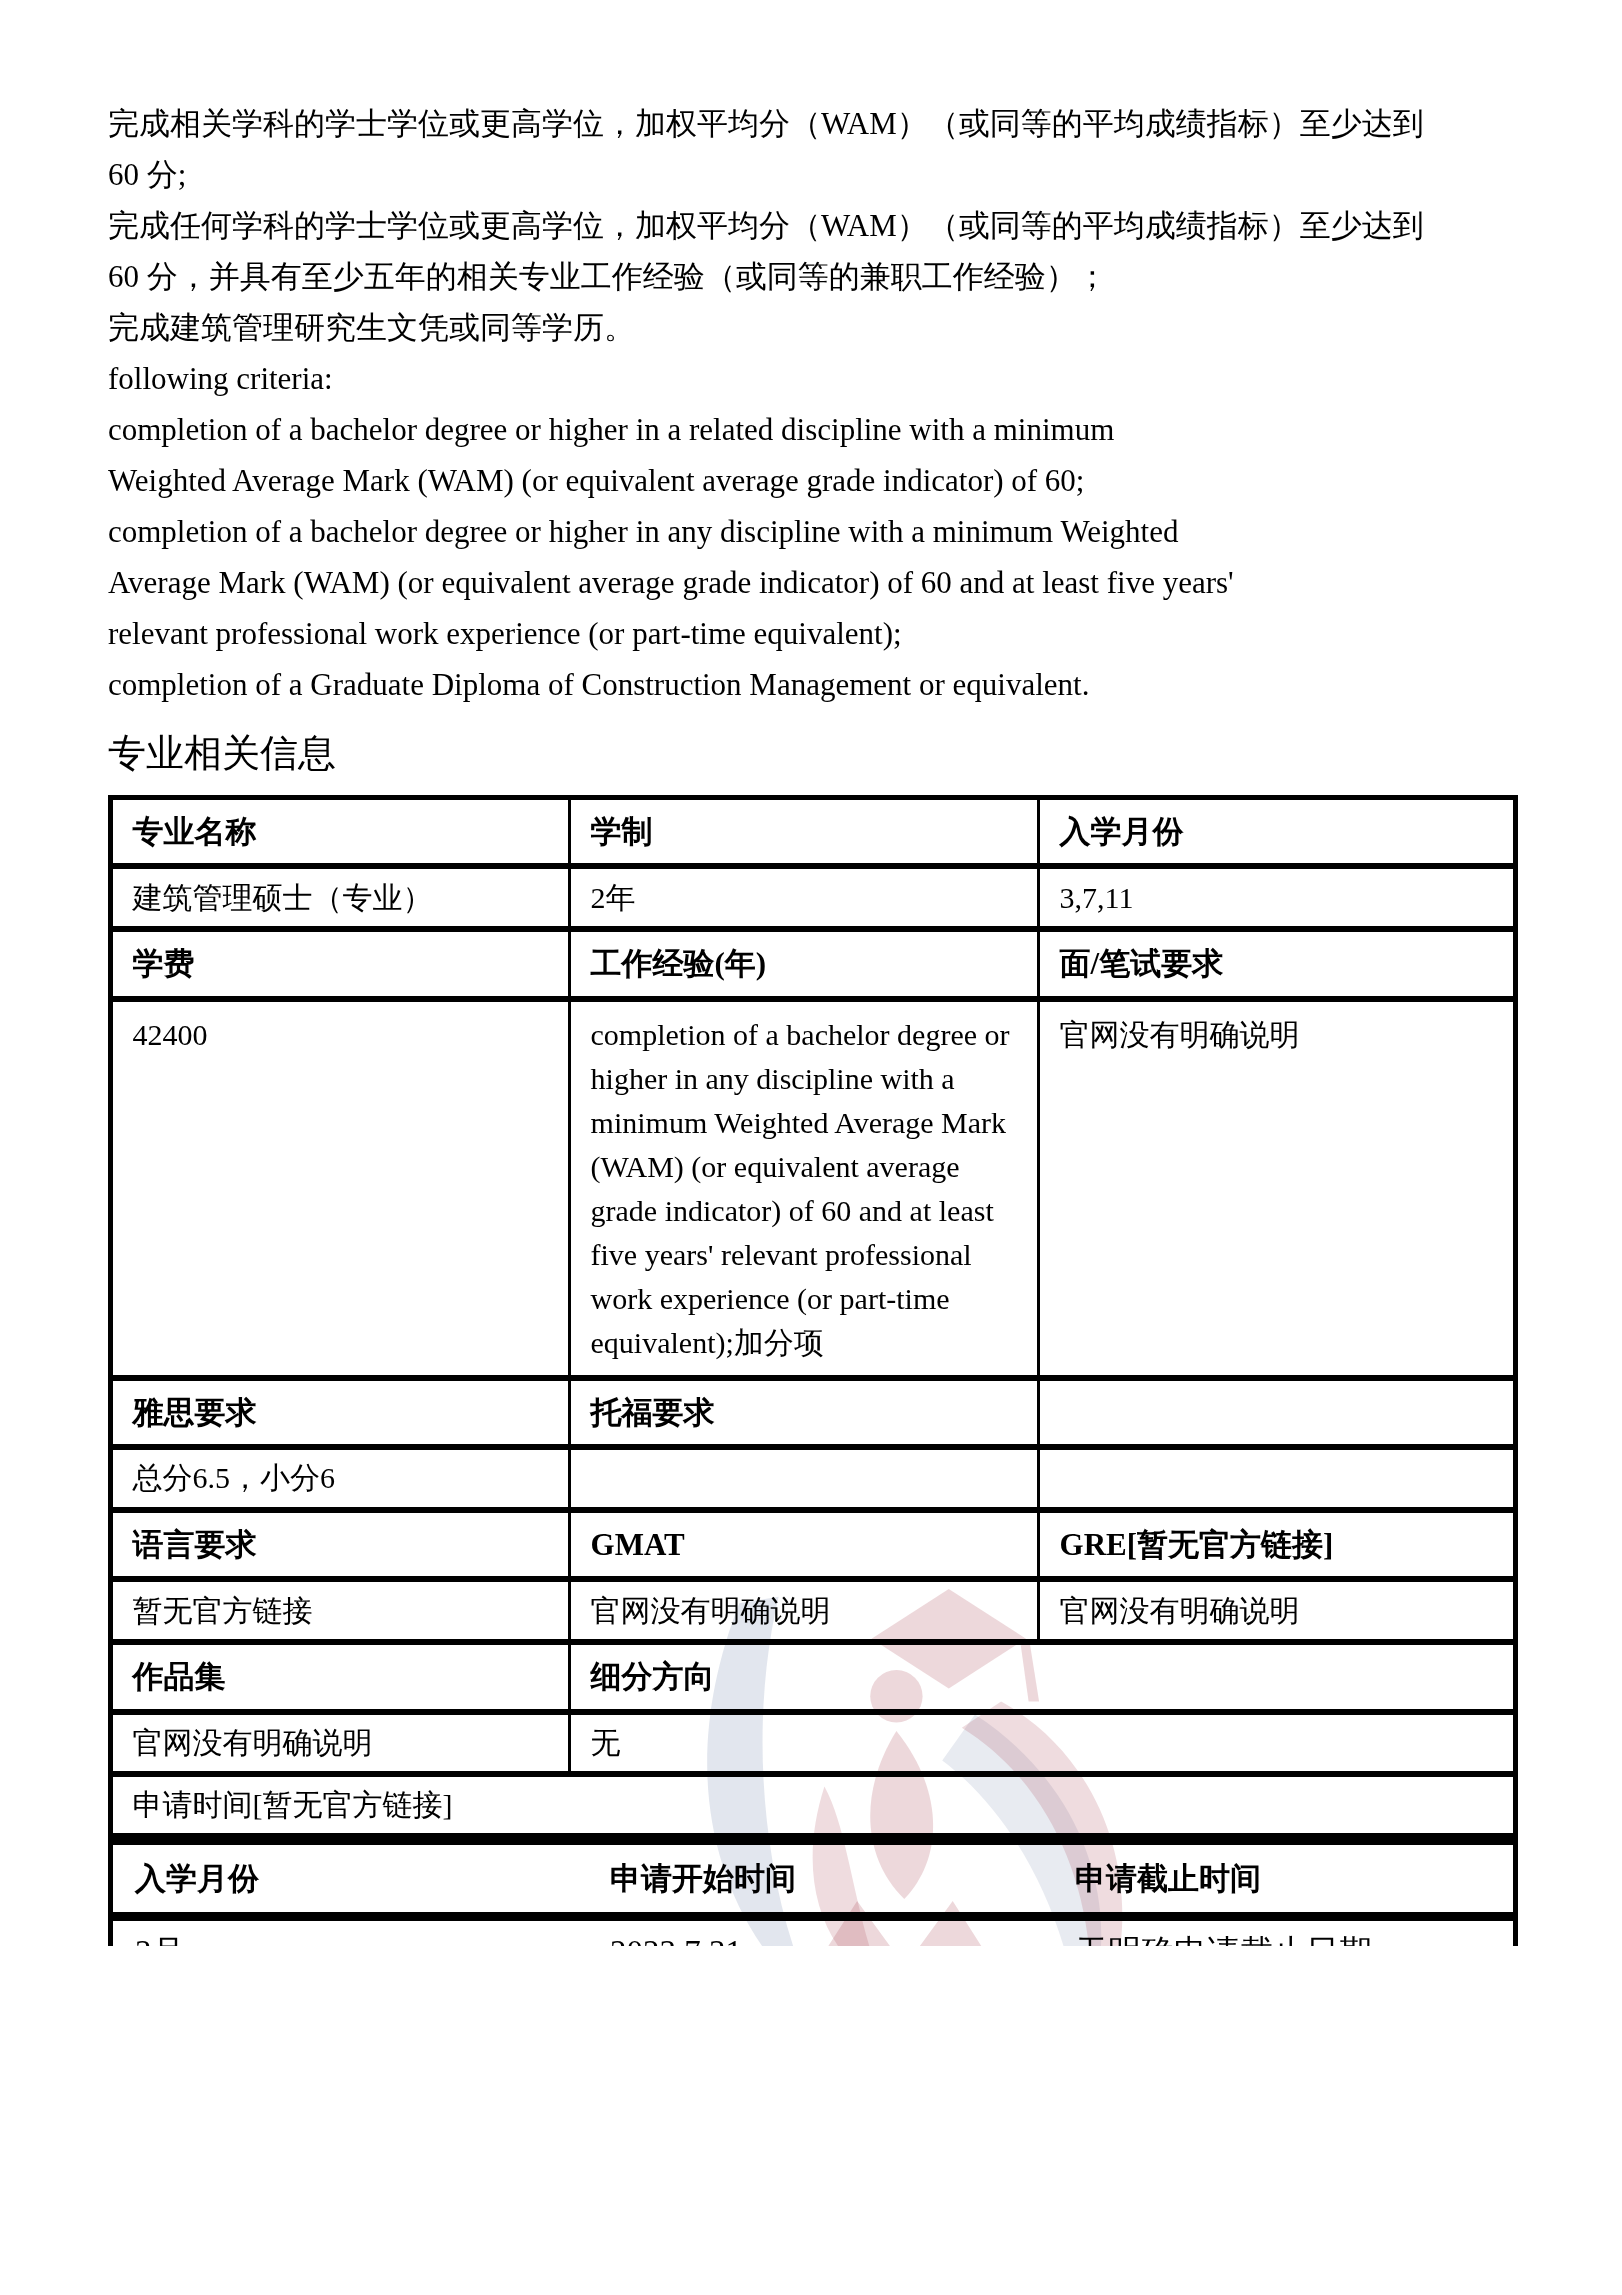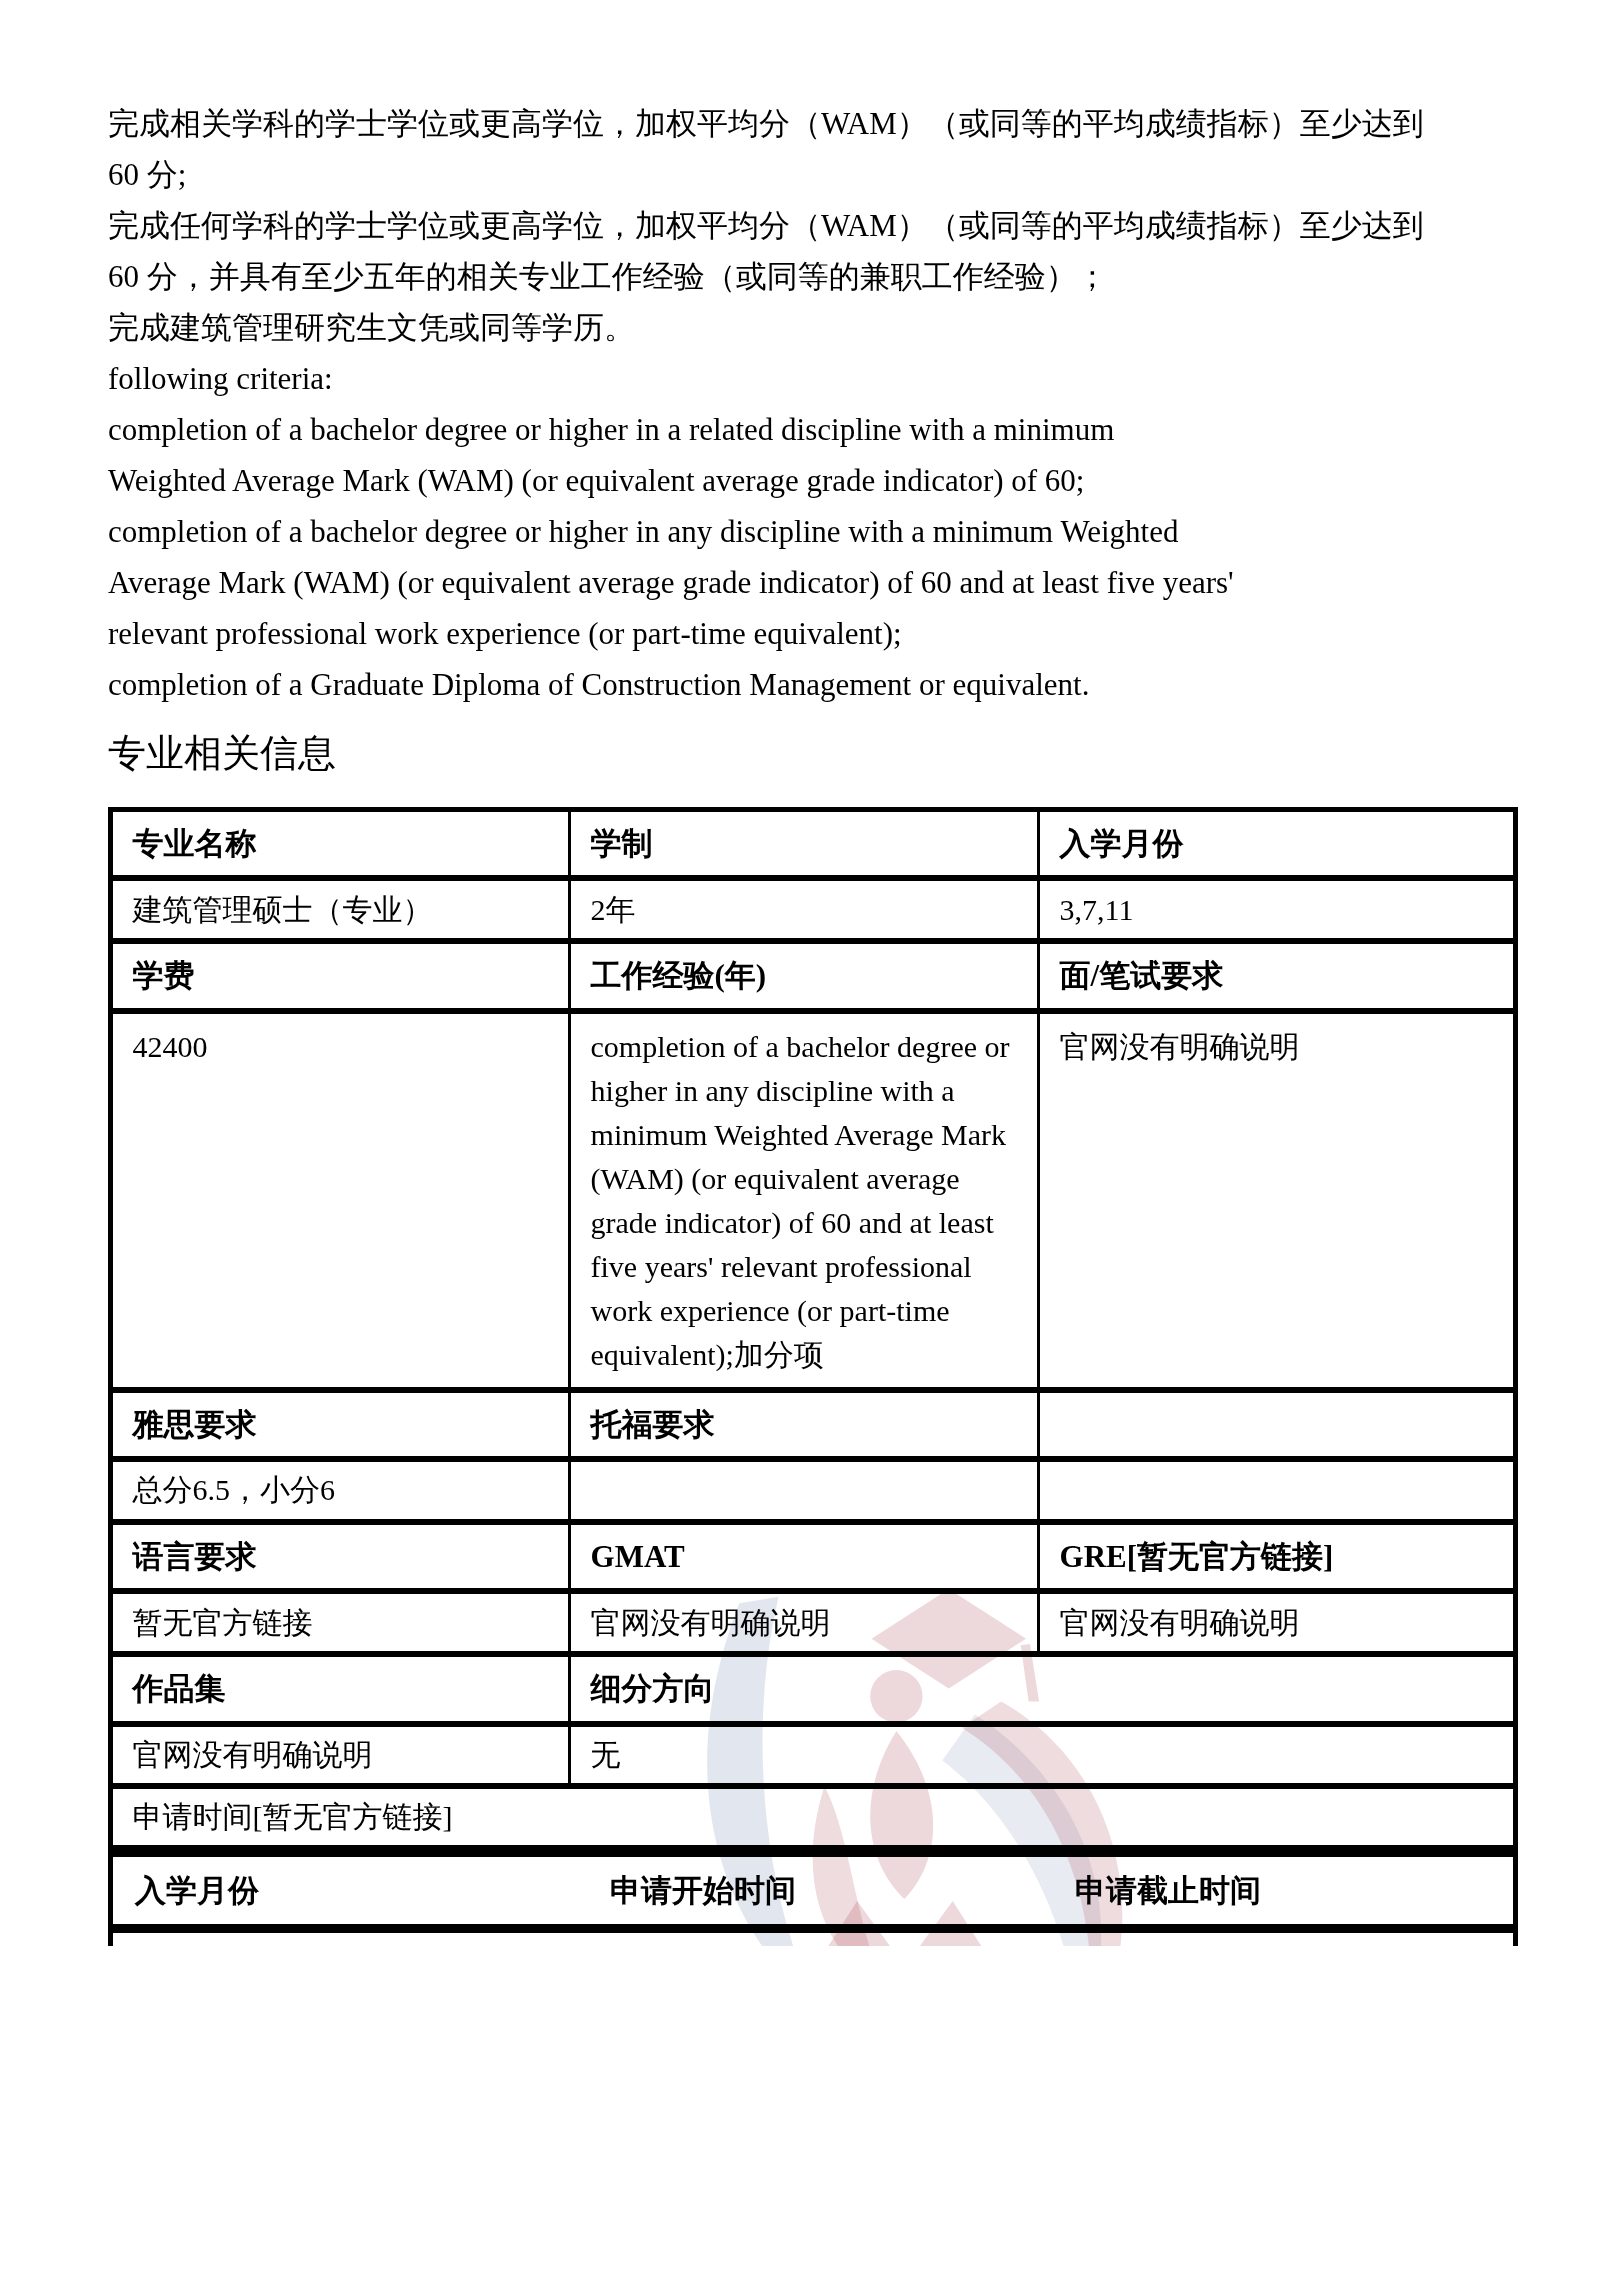--- a/index.html
+++ b/index.html
@@ -24,21 +24,21 @@
 
   .para .line { font-size:31px; line-height:51px; white-space:nowrap; }
 
   .section-title {
     font-size:38px; font-weight:normal; line-height:46px;
     margin-top:19.6px;
   }
 
   
   table.info {
-    width:1410px; margin-top:31px;
+    width:1410px; margin-top:19px;
     border-collapse:collapse; table-layout:fixed;
     border:5.9px solid #000;
     background:transparent;
   }
   table.info col.c1 { width:457px; }
   table.info col.c2 { width:467px; }
   table.info col.c3 { width:475px; }
   table.info td {
     border-top:6.5px solid #000;
     padding:9.2px 18.3px 9.2px 19.6px;

